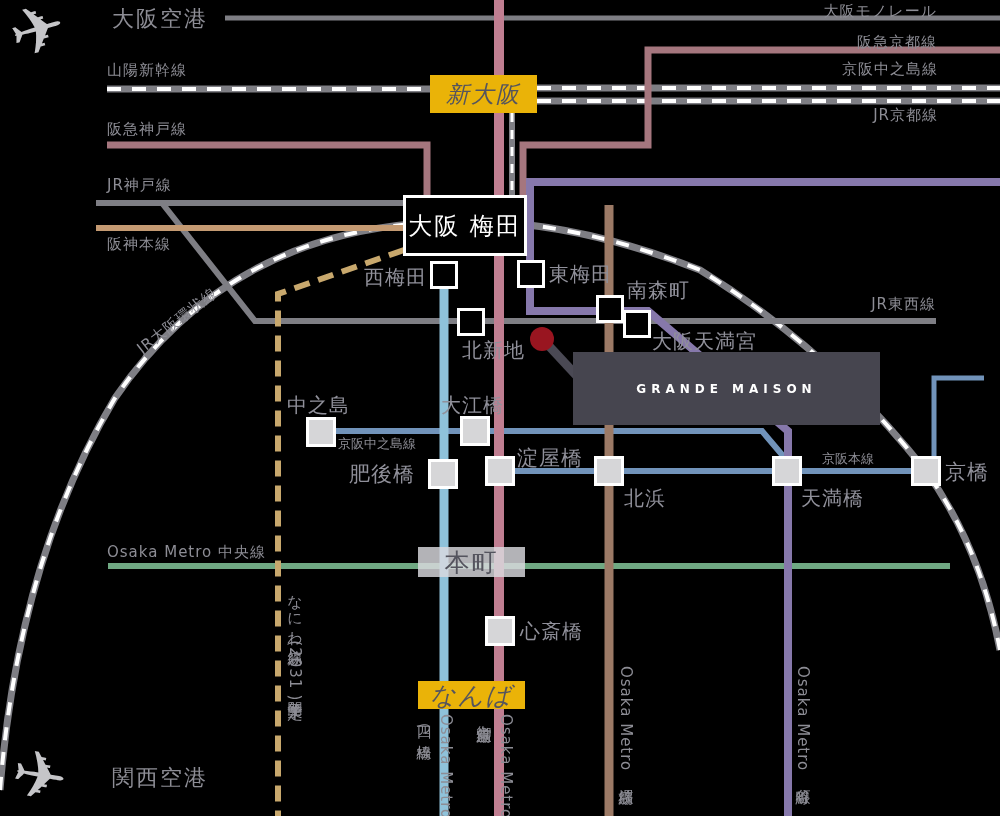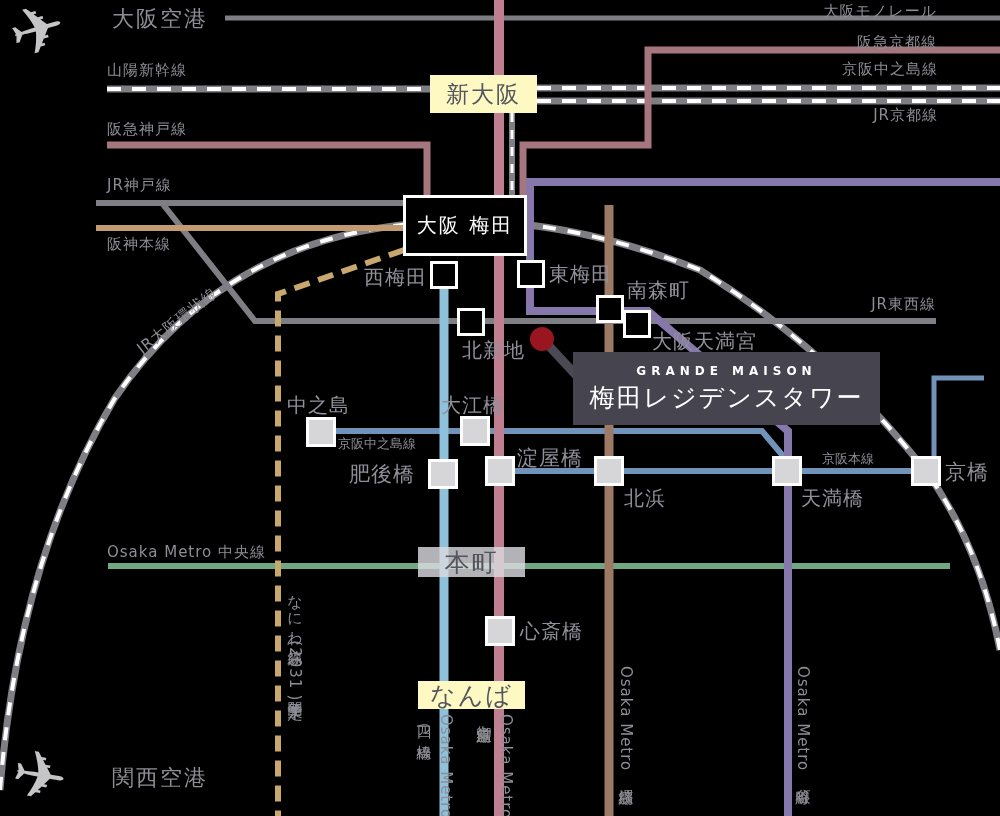--- a/index.html
+++ b/index.html
@@ -10,21 +10,21 @@
   .lbl.r{text-align:right;}
   .st{font-size:20px;color:#90909a;}
   .small{font-size:13px;letter-spacing:0;}
   .air{font-size:22px;letter-spacing:2px;color:#8d8d95;}
   .vert{writing-mode:vertical-rl;line-height:22px;}
   .sq{position:absolute;box-sizing:border-box;border:3px solid #fff;}
   .sq.b{width:28px;height:28px;background:#000;}
   .sq.g{width:30px;height:30px;background:#d6d6d8;}
   .box{position:absolute;box-sizing:border-box;display:flex;align-items:center;justify-content:center;
        color:#54545e;letter-spacing:2px;}
-  .box.gray{background:#fef9c3;}
+  .box.gray{background:#eab308;font-style:italic;}
   .box.trans{background:rgba(219,219,223,0.82);}
   .box.dark{background:#000;border:3px solid #fff;color:#fff;}
   #gm-box{position:absolute;left:573px;top:352px;width:307px;height:73px;background:#46454f;
           display:flex;flex-direction:column;align-items:center;justify-content:center;color:#fff;}
   #gm-brand{font-size:12px;font-weight:bold;letter-spacing:5px;}
   #gm-name{font-size:25px;letter-spacing:2px;margin-top:3px;}
   #prop-dot{position:absolute;left:530px;top:327px;width:24px;height:24px;border-radius:50%;background:#991520;}
   .plane{position:absolute;color:#c5c5c8;font-size:66px;line-height:1;}
   #loop-lbl{transform:rotate(-38deg);transform-origin:left top;}
 </style>
@@ -93,21 +93,21 @@
   <div class="sq g" style="left:428px;top:459px;"></div>
   <div class="sq g" style="left:485px;top:456px;"></div>
   <div class="sq g" style="left:594px;top:456px;"></div>
   <div class="sq g" style="left:772px;top:456px;"></div>
   <div class="sq g" style="left:911px;top:456px;"></div>
   <div class="sq g" style="left:485px;top:616px;"></div>
 
   <div class="box gray" style="left:430px;top:75px;width:107px;height:38px;font-size:23px;">
     <span>新大阪</span>
   </div>
-  <div class="box dark" style="left:403px;top:195px;width:124px;height:61px;font-size:20px;">
+  <div class="box dark" style="left:403px;top:195px;width:124px;height:61px;font-size:24px;">
     <span>大阪 梅田</span>
   </div>
   <div class="box trans" style="left:418px;top:547px;width:107px;height:30px;font-size:25px;">
     <span>本町</span>
   </div>
   <div class="box gray" style="left:418px;top:672px;width:107px;height:28px;font-size:25px;margin-top:9px;">
     <span>なんば</span>
   </div>
 
   <div class="lbl air" style="left:112px;top:7px;">大阪空港</div>
@@ -149,16 +149,15 @@
   <div class="lbl st" style="left:349px;top:463px;font-size:21px;">肥後橋</div>
   <div class="lbl st" style="left:517px;top:447px;font-size:21px;">淀屋橋</div>
   <div class="lbl st" style="left:624px;top:487px;">北浜</div>
   <div class="lbl st" style="left:801px;top:487px;">天満橋</div>
   <div class="lbl st" style="left:945px;top:461px;font-size:21px;">京橋</div>
   <div class="lbl st" style="left:520px;top:620px;">心斎橋</div>
 
   <div id="prop-dot"></div>
   <div id="gm-box">
     <div id="gm-brand">GRANDE MAISON</div>
-    <div id="gm-name">梅田レジデンスタワー</div>
   </div>
 
 </div>
 
 </body></html>

